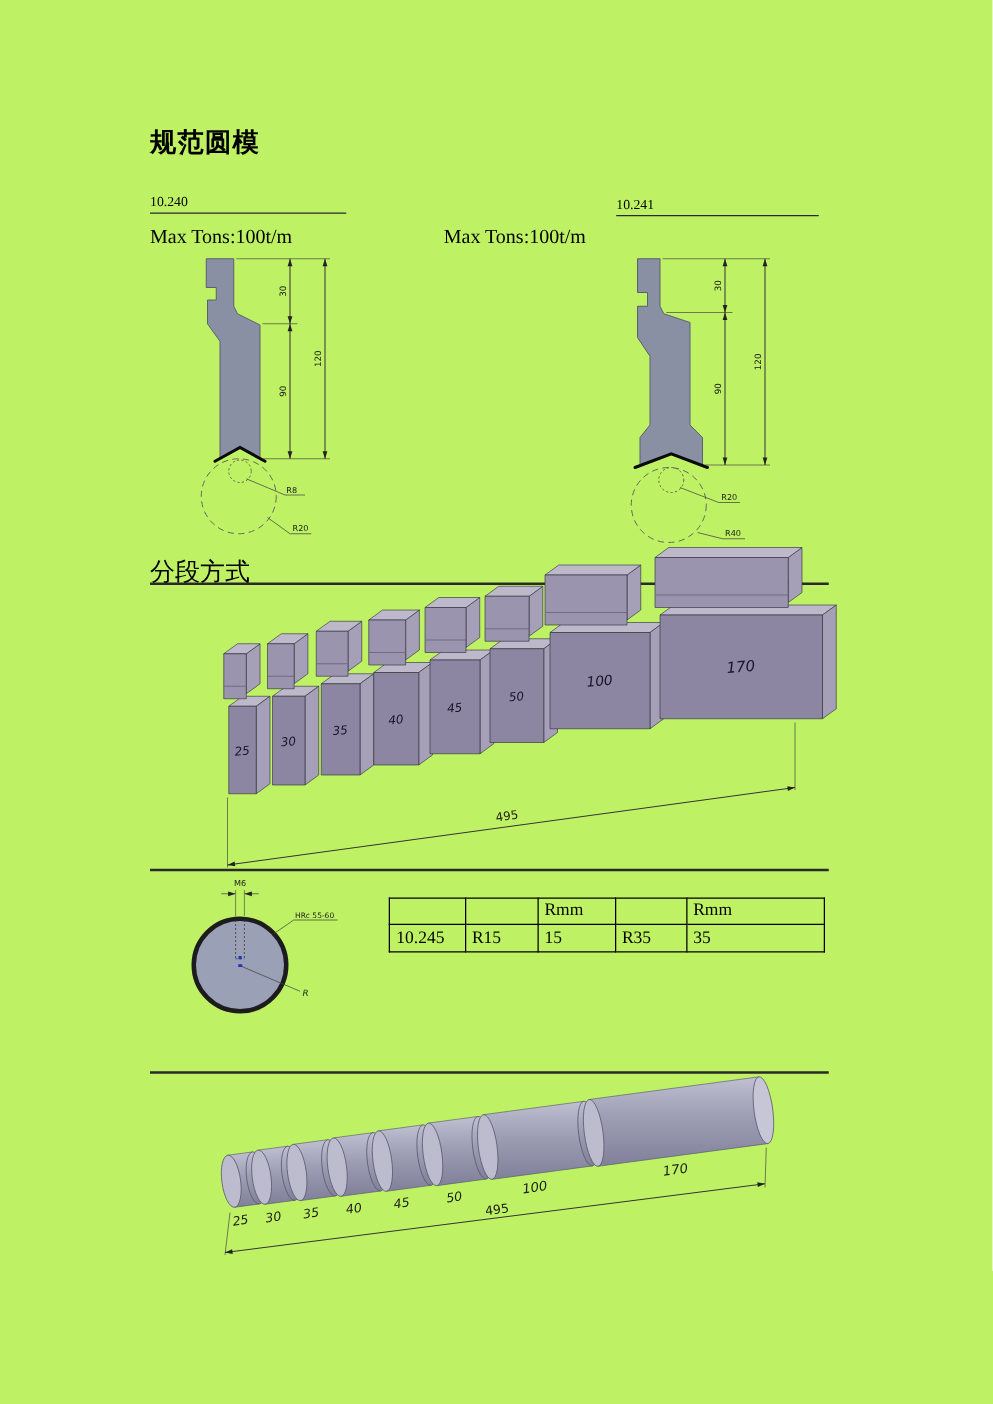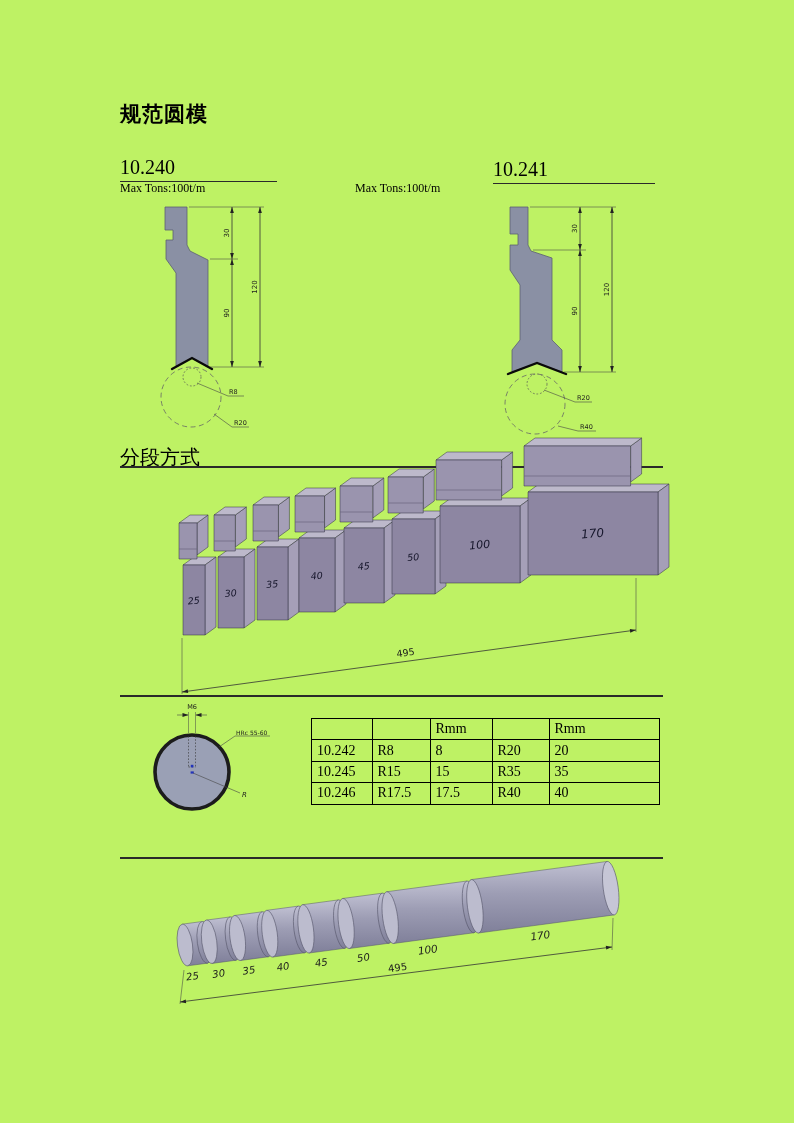--- a/index.html
+++ b/index.html
@@ -1,22 +1,22 @@
 <!DOCTYPE html>
 <html><head>
 <meta charset="utf-8">
 <style>
   *{margin:0;padding:0;box-sizing:border-box}
   html,body{background:#ffffff}
   .page{position:relative;width:794px;height:1123px;background:#bef264;overflow:hidden;
         font-family:"Liberation Serif",serif;color:#000}
   .abs{position:absolute}
   .page-title{font-family:"Liberation Sans",sans-serif;font-weight:bold;font-size:21px;letter-spacing:1px}
-  .code-hd{font-size:20px;padding-bottom:2px;border-bottom:1.5px solid #2a2a2a}
-  .maxtons{font-size:12px}
+  .code-hd{font-size:11px;padding-bottom:2px;border-bottom:1.5px solid #2a2a2a}
+  .maxtons{font-size:16px}
   .seg-hd{font-size:20px}
   .hrule{position:absolute;height:2px;background:#2a2a2a}
   table.size-table{position:absolute;left:311px;top:718px;border-collapse:collapse;
         font-family:"Liberation Serif",serif;font-size:14px}
   table.size-table td{border:1px solid #000;height:21.4px;padding:0 16px 0 5px;vertical-align:middle}
   svg{position:absolute;overflow:visible}
 </style>
 </head>
 <body>
 
@@ -208,40 +208,26 @@
     </colgroup>
     <tbody>
         <tr>
       <td></td>
       <td></td>
       <td>Rmm</td>
       <td></td>
       <td>Rmm</td>
     </tr>
     <tr>
-      <td>10.242</td>
-      <td>R8</td>
-      <td>8</td>
-      <td>R20</td>
-      <td>20</td>
-    </tr>
-    <tr>
       <td>10.245</td>
       <td>R15</td>
       <td>15</td>
       <td>R35</td>
       <td>35</td>
     </tr>
-    <tr>
-      <td>10.246</td>
-      <td>R17.5</td>
-      <td>17.5</td>
-      <td>R40</td>
-      <td>40</td>
-    </tr>
   </tbody>
     </table>
 
   <div class="hrule" style="left:120px;top:857px;width:543px"></div>
 
   <svg id="rods" style="left:120px;top:858px" width="560" height="160" viewBox="0 0 560 160">
       <linearGradient id="rodg" x1="0" y1="0" x2="0" y2="1">
         <stop offset="0%" stop-color="#c0c0d2"></stop>
         <stop offset="45%" stop-color="#9d9db4"></stop>
         <stop offset="100%" stop-color="#80809a"></stop>

